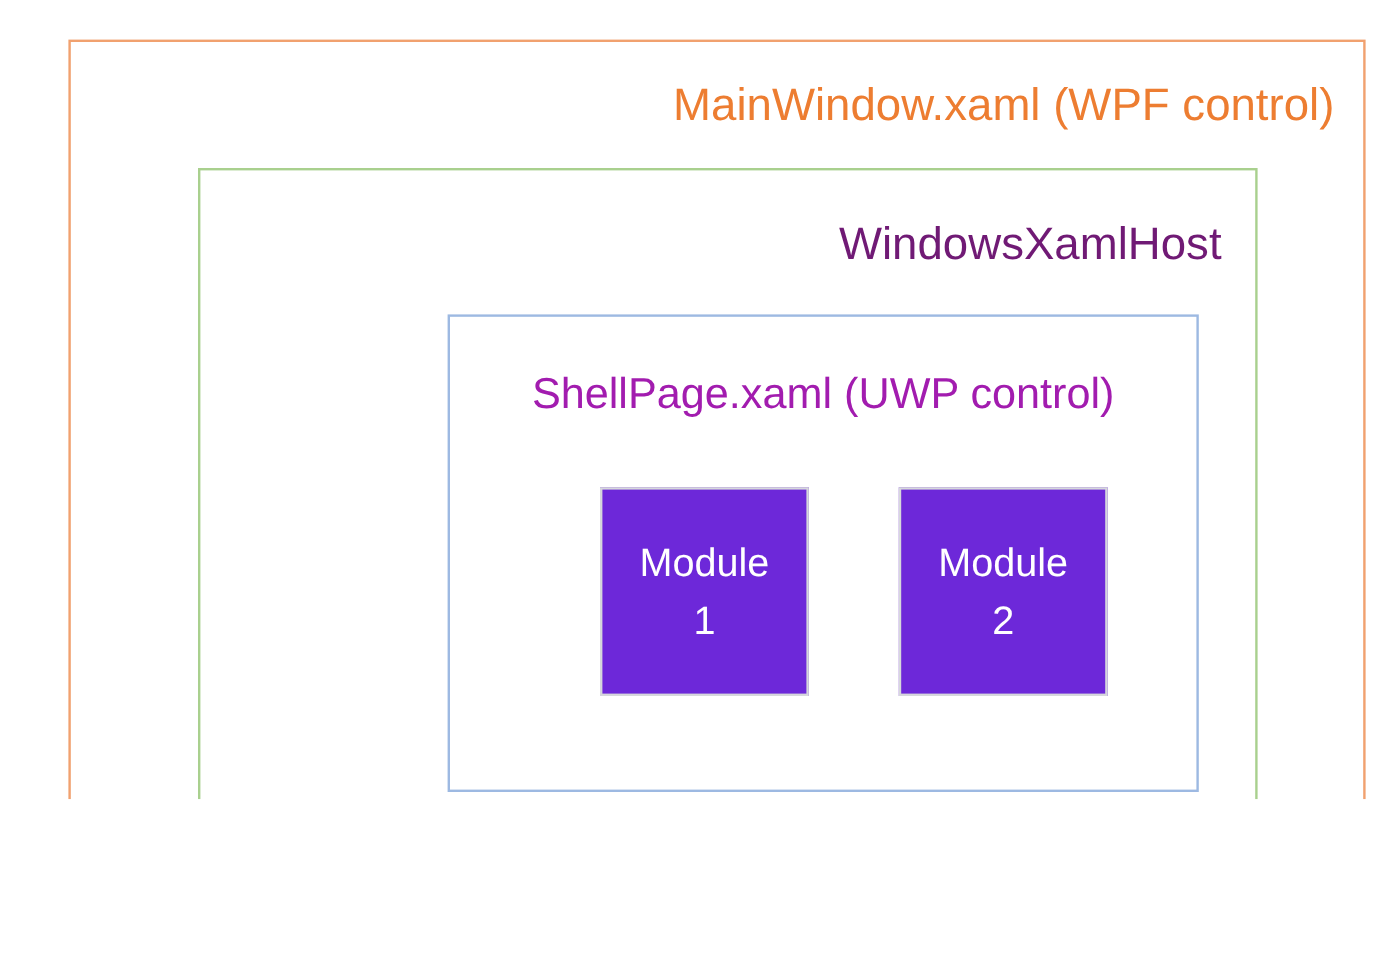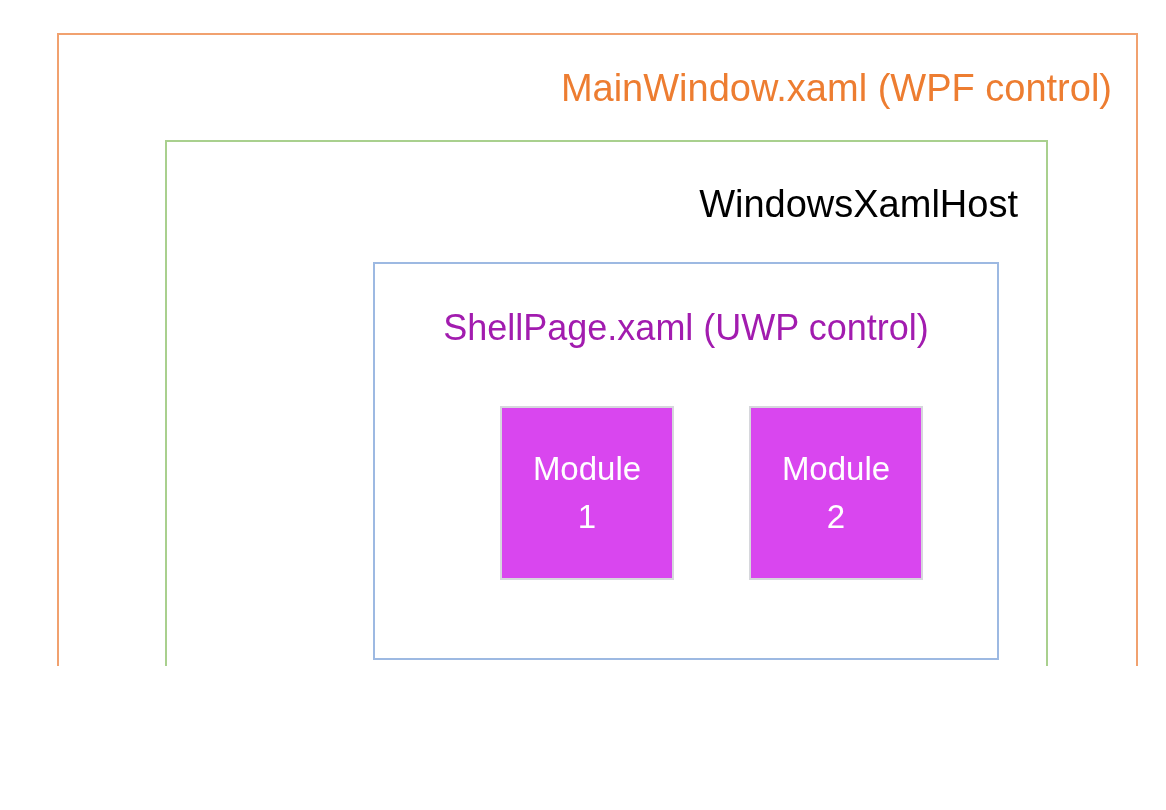--- a/index.html
+++ b/index.html
@@ -42,21 +42,21 @@
     width: 883px;
     height: 579px;
     border: 2px solid #a9d08e;
   }
   .label-xamlhost {
     position: absolute;
     top: 42px;
     right: 28px;
     font-size: 38px;
     line-height: 1.1;
-    color: #000000;
+    color: #701a75;
     white-space: nowrap;
     text-align: center;
   }
   .box-shellpage {
     left: 206px;  
     top: 120px;   
     width: 626px;
     height: 398px;
     border: 2px solid #9db9e2;
   }
@@ -69,21 +69,21 @@
     font-size: 36px;
     line-height: 1.1;
     color: #a21caf;
     white-space: nowrap;
   }
   .module {
     position: absolute;
     top: 142px;   
     width: 174px;
     height: 174px;
-    background: #d946ef;
+    background: #6d28d9;
     border: 2px solid #d6d7dc;
     box-sizing: border-box;
     display: flex;
     flex-direction: column;
     align-items: center;
     justify-content: center;
     color: #ffffff;
     font-size: 33px;
     line-height: 48px;
     text-align: center;

